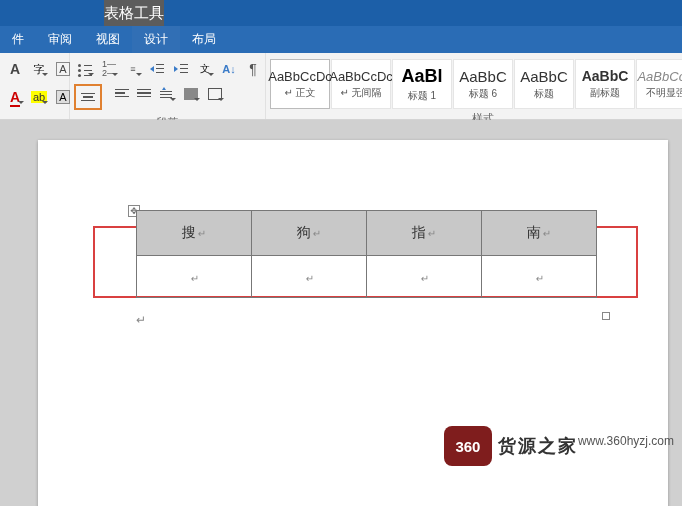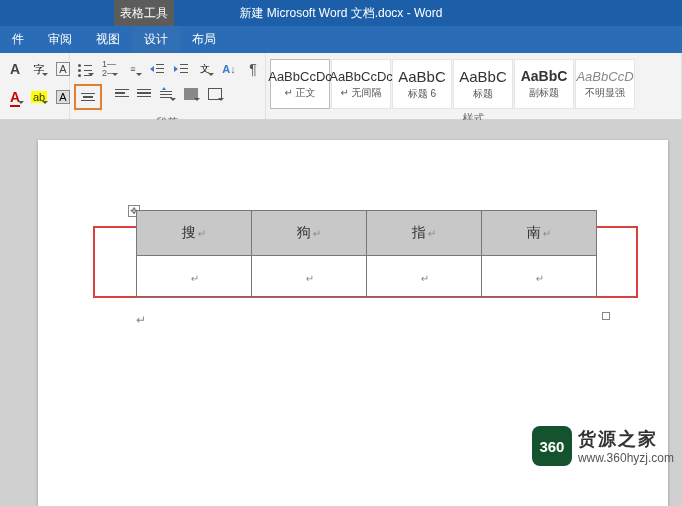--- a/index.html
+++ b/index.html
@@ -1,18 +1,18 @@
 <!DOCTYPE html>
 <html><head>
 <meta charset="utf-8">
 <style>
 *{box-sizing:border-box;margin:0;padding:0}
 body{width:682px;height:506px;font-family:"Microsoft YaHei","Segoe UI",sans-serif;background:#fff;overflow:hidden;position:relative}
 .titlebar{height:26px;background:#1c5fa8;display:flex;align-items:center;justify-content:center;color:#fff;font-size:12px;position:relative}
-.table-tools{position:absolute;left:114px;top:0;height:26px;width:60px;display:flex;align-items:center;justify-content:center;background:#5c5c5c;color:#fff;font-size:12px}
+.table-tools{position:absolute;left:104px;top:0;height:26px;width:60px;display:flex;align-items:center;justify-content:center;background:#5c5c5c;color:#fff;font-size:15px}
 .menubar{height:27px;background:#2a6cb5;display:flex;align-items:center;color:#fff;font-size:12px}
 .menubar span{padding:0 12px;height:27px;display:flex;align-items:center}
 .menubar .active{background:#316fb5}
 .telme{color:#bcd2e8;margin-left:10px;font-size:11px;display:flex;align-items:center;gap:4px}
 .bulb{width:12px;height:12px;border:1px solid #bcd2e8;border-radius:50%;position:relative}
 .ribbon{height:67px;background:#f3f3f3;border-bottom:1px solid #d4d4d4;display:flex}
 .group{border-right:1px solid #e1e1e1;display:flex;flex-direction:column;justify-content:space-between;padding:4px 4px 0}
 .group-label{text-align:center;font-size:11px;color:#666;padding:2px 0}
 .group-content{flex:1;display:flex;align-items:flex-start;gap:2px;padding-top:2px}
 .btn{width:22px;height:20px;display:flex;align-items:center;justify-content:center;position:relative}
@@ -58,33 +58,32 @@
 .move-handle{position:absolute;left:90px;top:65px;width:12px;height:12px;border:1px solid #888;font-size:9px;display:flex;align-items:center;justify-content:center;color:#666}
 .sel-rect{position:absolute;left:55px;top:86px;width:545px;height:72px;border:2px solid #d94040}
 .word-table{position:absolute;left:98px;top:70px;border-collapse:collapse}
 .word-table td{border:1px solid #777;width:115px;height:45px;text-align:center;font-size:14px;color:#333;position:relative}
 .word-table tr:nth-child(2) td{height:42px}
 .shaded{background:#c8c8c8}
 .ret-mark{font-size:10px;color:#888;margin-left:2px}
 .p-mark{position:absolute;left:98px;top:173px;font-size:12px;color:#888}
 .resize-handle{position:absolute;left:564px;top:172px;width:8px;height:8px;border:1px solid #888}
 .watermark{position:absolute;right:8px;bottom:40px;display:flex;align-items:center;gap:6px}
-.wm-badge{width:40px;height:40px;background:#14532d;border-radius:8px;color:#fff;font-weight:bold;font-size:15px;display:flex;align-items:center;justify-content:center}
-.wm-text{display:flex;flex-direction:column;font-size:12px;color:#555}
+.wm-badge{width:48px;height:40px;background:#7f1d1d;border-radius:8px;color:#fff;font-weight:bold;font-size:15px;display:flex;align-items:center;justify-content:center}
+.wm-text{display:flex;flex-direction:row;font-size:12px;color:#555}
 .wm-title{font-size:18px;font-weight:bold;color:#333;letter-spacing:2px}
 .red-A{color:#c00;font-size:14px;font-weight:bold;position:relative}
 .red-A::after{content:"";position:absolute;left:0;bottom:-2px;width:100%;height:2px;background:#c00}
 .hl-A{background:#ff0;font-size:11px;padding:0 2px;color:#333}
 </style>
 </head>
 <body>
 
 <div class="titlebar">
   <div class="table-tools">表格工具</div>
-  <span>新建 Microsoft Word 文档.docx - Word</span>
 </div>
 
 <div class="menubar">
   <span>件</span>
   <span>审阅</span>
   <span>视图</span>
   <span class="active">设计</span>
   <span>布局</span>
 </div>
 
@@ -181,20 +180,24 @@
   <div class="group styles-grp">
     <div class="group-content">
       <div class="style-gallery">
         <div class="style-item first">
             <span class="style-sample">AaBbCcDc</span>
             <span>↵ 正文</span>
           </div>
         <div class="style-item">
             <span class="style-sample">AaBbCcDc</span>
             <span>↵ 无间隔</span>
+          </div>
+        <div class="style-item h1">
+            <span class="style-sample">AaBl</span>
+            <span>标题 1</span>
           </div>
         <div class="style-item h2">
             <span class="style-sample">AaBbC</span>
             <span>标题 6</span>
           </div>
         <div class="style-item t">
             <span class="style-sample">AaBbC</span>
             <span>标题</span>
           </div>
         <div class="style-item sub">

